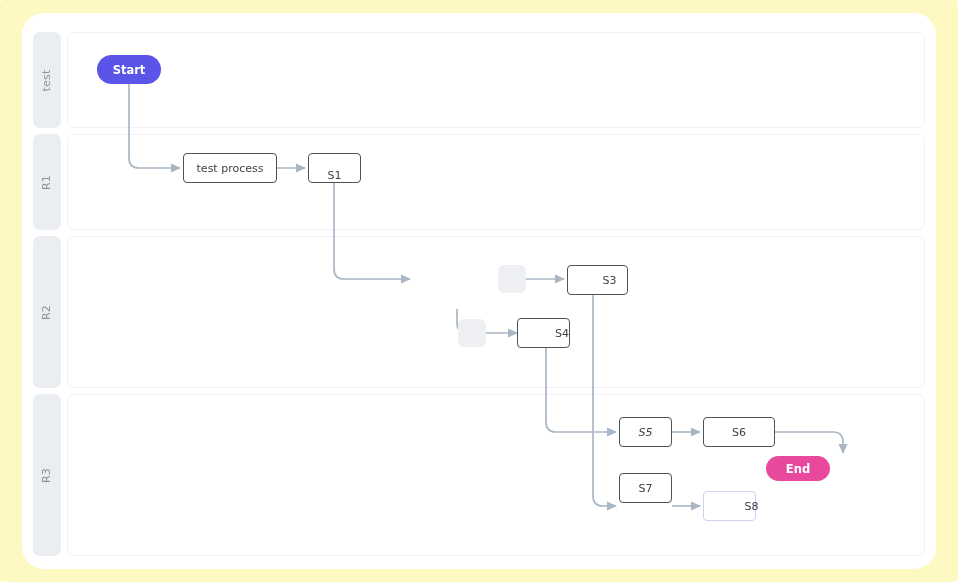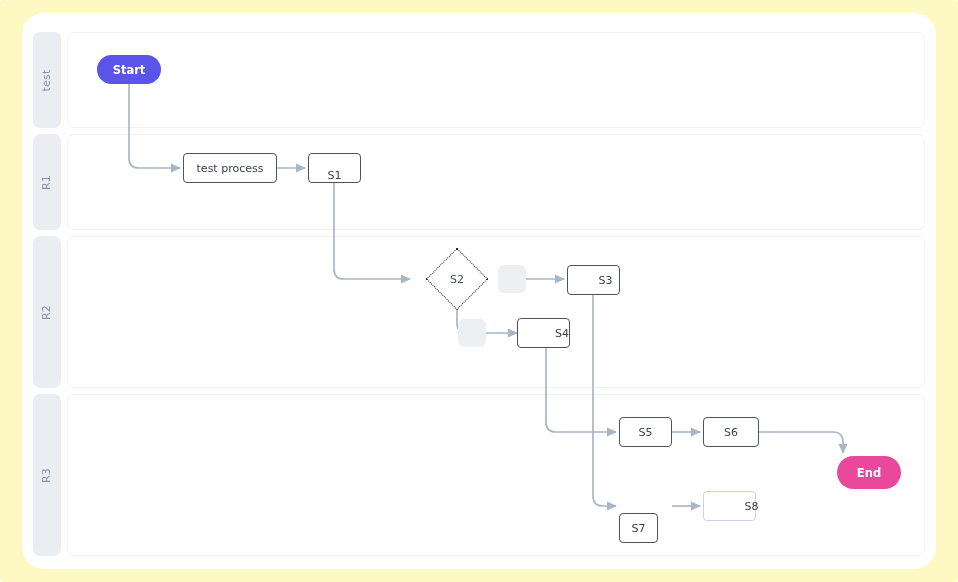--- a/index.html
+++ b/index.html
@@ -188,47 +188,43 @@
     </div>
 
     <div class="node node-rect" style="left:161px;top:140px;width:94px;height:30px;text-align:center;">
       <span>test process</span>
     </div>
 
     <div class="node node-rect" style="left:286px;top:140px;width:53px;height:30px;align-items:flex-end;">
       <span>S1</span>
     </div>
 
-    <div class="node node-diamond" style="left:391px;top:236px;width:88px;height:60px;">
-      <span class="diamond-shape"></span>
-      <span class="diamond-text">S2</span>
-    </div>
-
-    <div class="node node-rect" style="left:545px;top:252px;width:53px;height:30px;padding-left:24px;">
+
+    <div class="node node-rect" style="left:545px;top:252px;width:61px;height:30px;padding-left:24px;">
       <span>S3</span>
     </div>
 
     <div class="node node-rect" style="left:495px;top:305px;width:53px;height:30px;justify-content:flex-end;">
       <span>S4</span>
     </div>
 
-    <div class="node node-rect" style="left:597px;top:404px;width:53px;height:30px;">
+    <div class="node node-rect" style="left:597px;top:404px;width:53px;height:30px;font-style:italic;">
       <span>S5</span>
     </div>
 
-    <div class="node node-rect" style="left:681px;top:404px;width:56px;height:30px;">
+    <div class="node node-rect" style="left:681px;top:404px;width:72px;height:30px;">
       <span>S6</span>
     </div>
 
-    <div class="node node-rect" style="left:597px;top:500px;width:39px;height:30px;">
+    <div class="node node-rect" style="left:597px;top:460px;width:53px;height:30px;">
       <span>S7</span>
     </div>
 
     <div class="node node-rect muted" style="left:681px;top:478px;width:53px;height:30px;">
       <span>S8</span>
     </div>
 
-    <div class="node node-pill" style="left:815px;top:443px;width:64px;height:33px;background:#e8499c;">
+    <div class="node node-pill" style="left:744px;top:443px;width:64px;height:25px;background:#e8499c;">
       <span>End</span>
     </div>
 
   </div>
 </div>
 
 </body></html>

